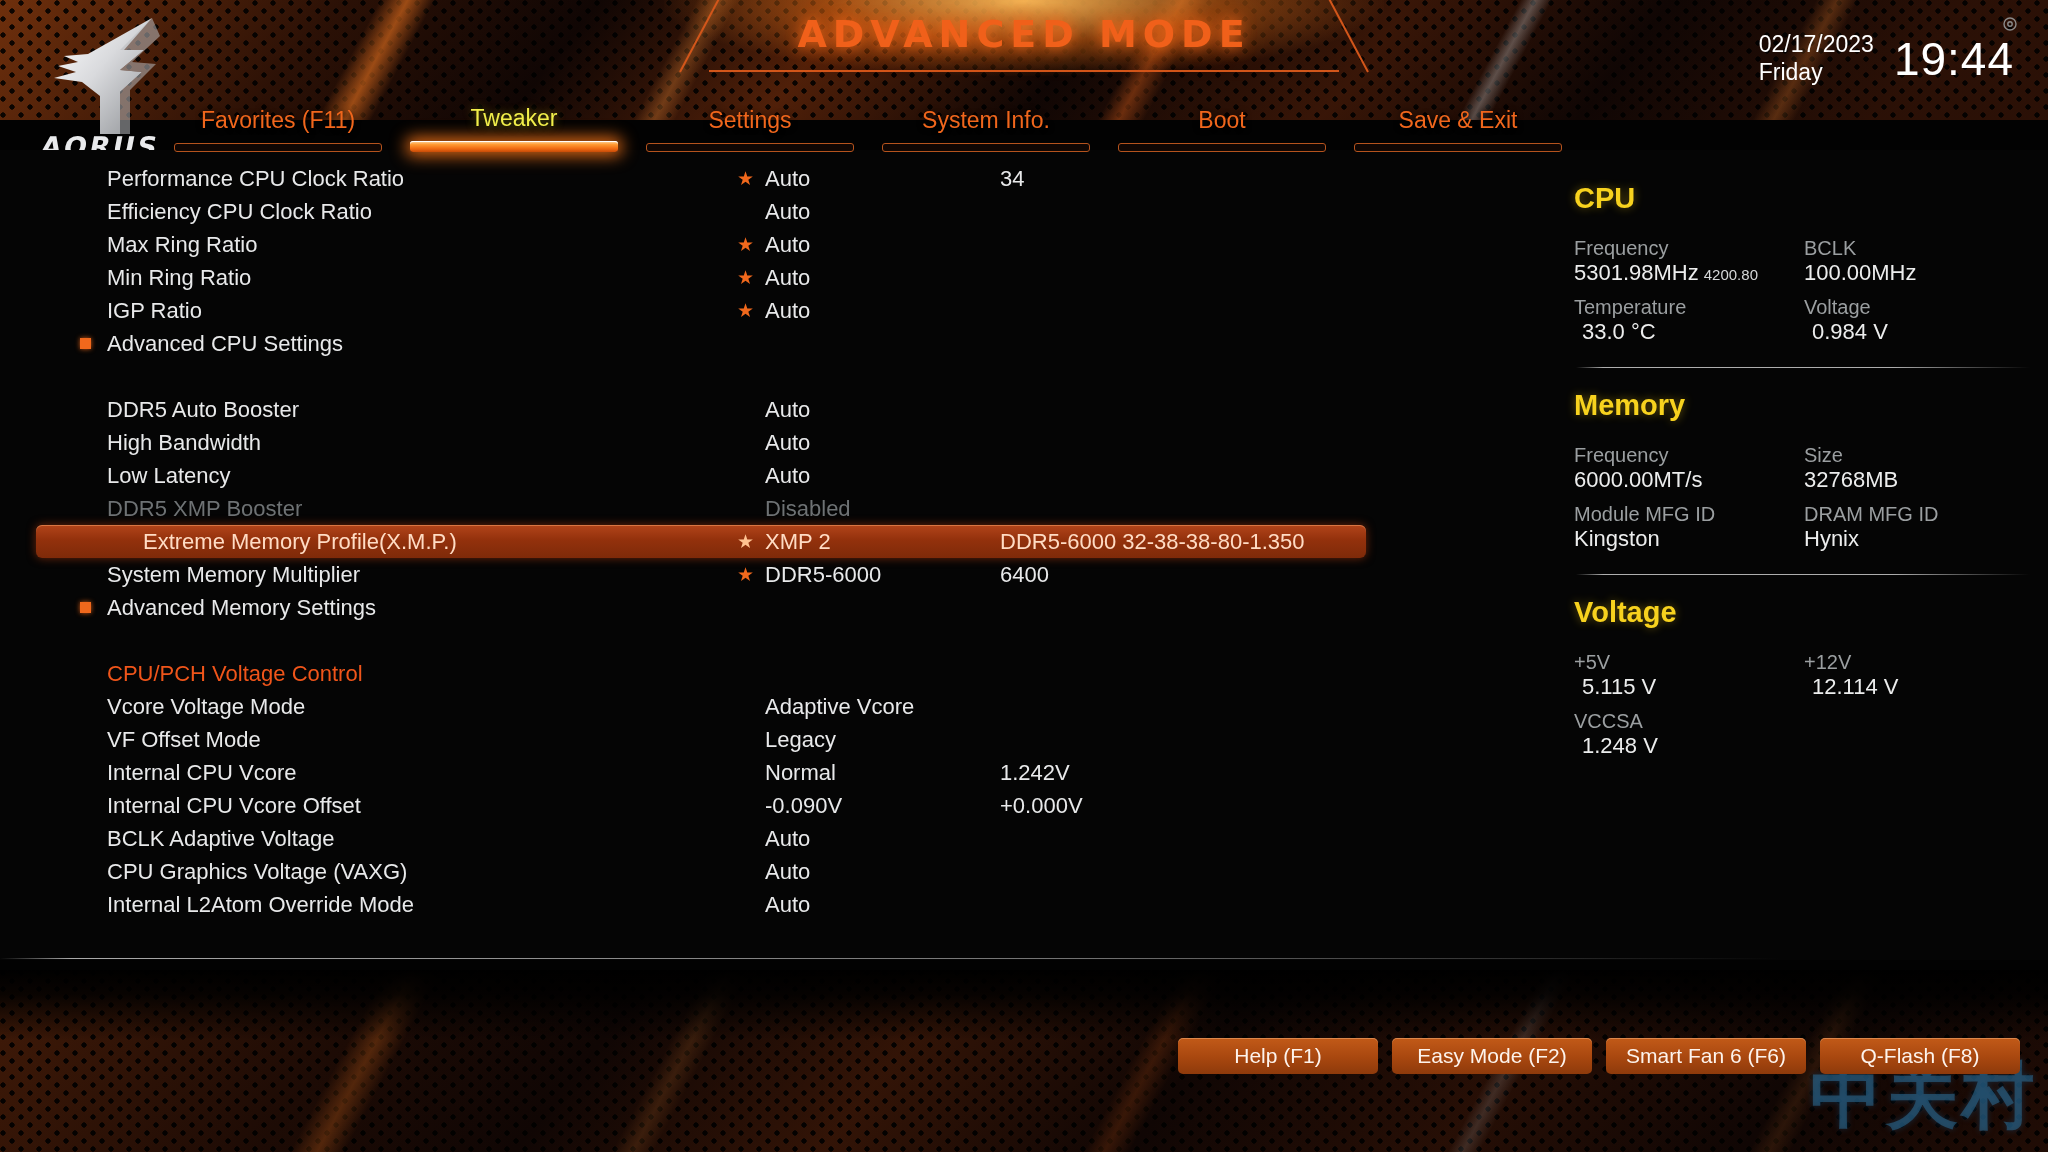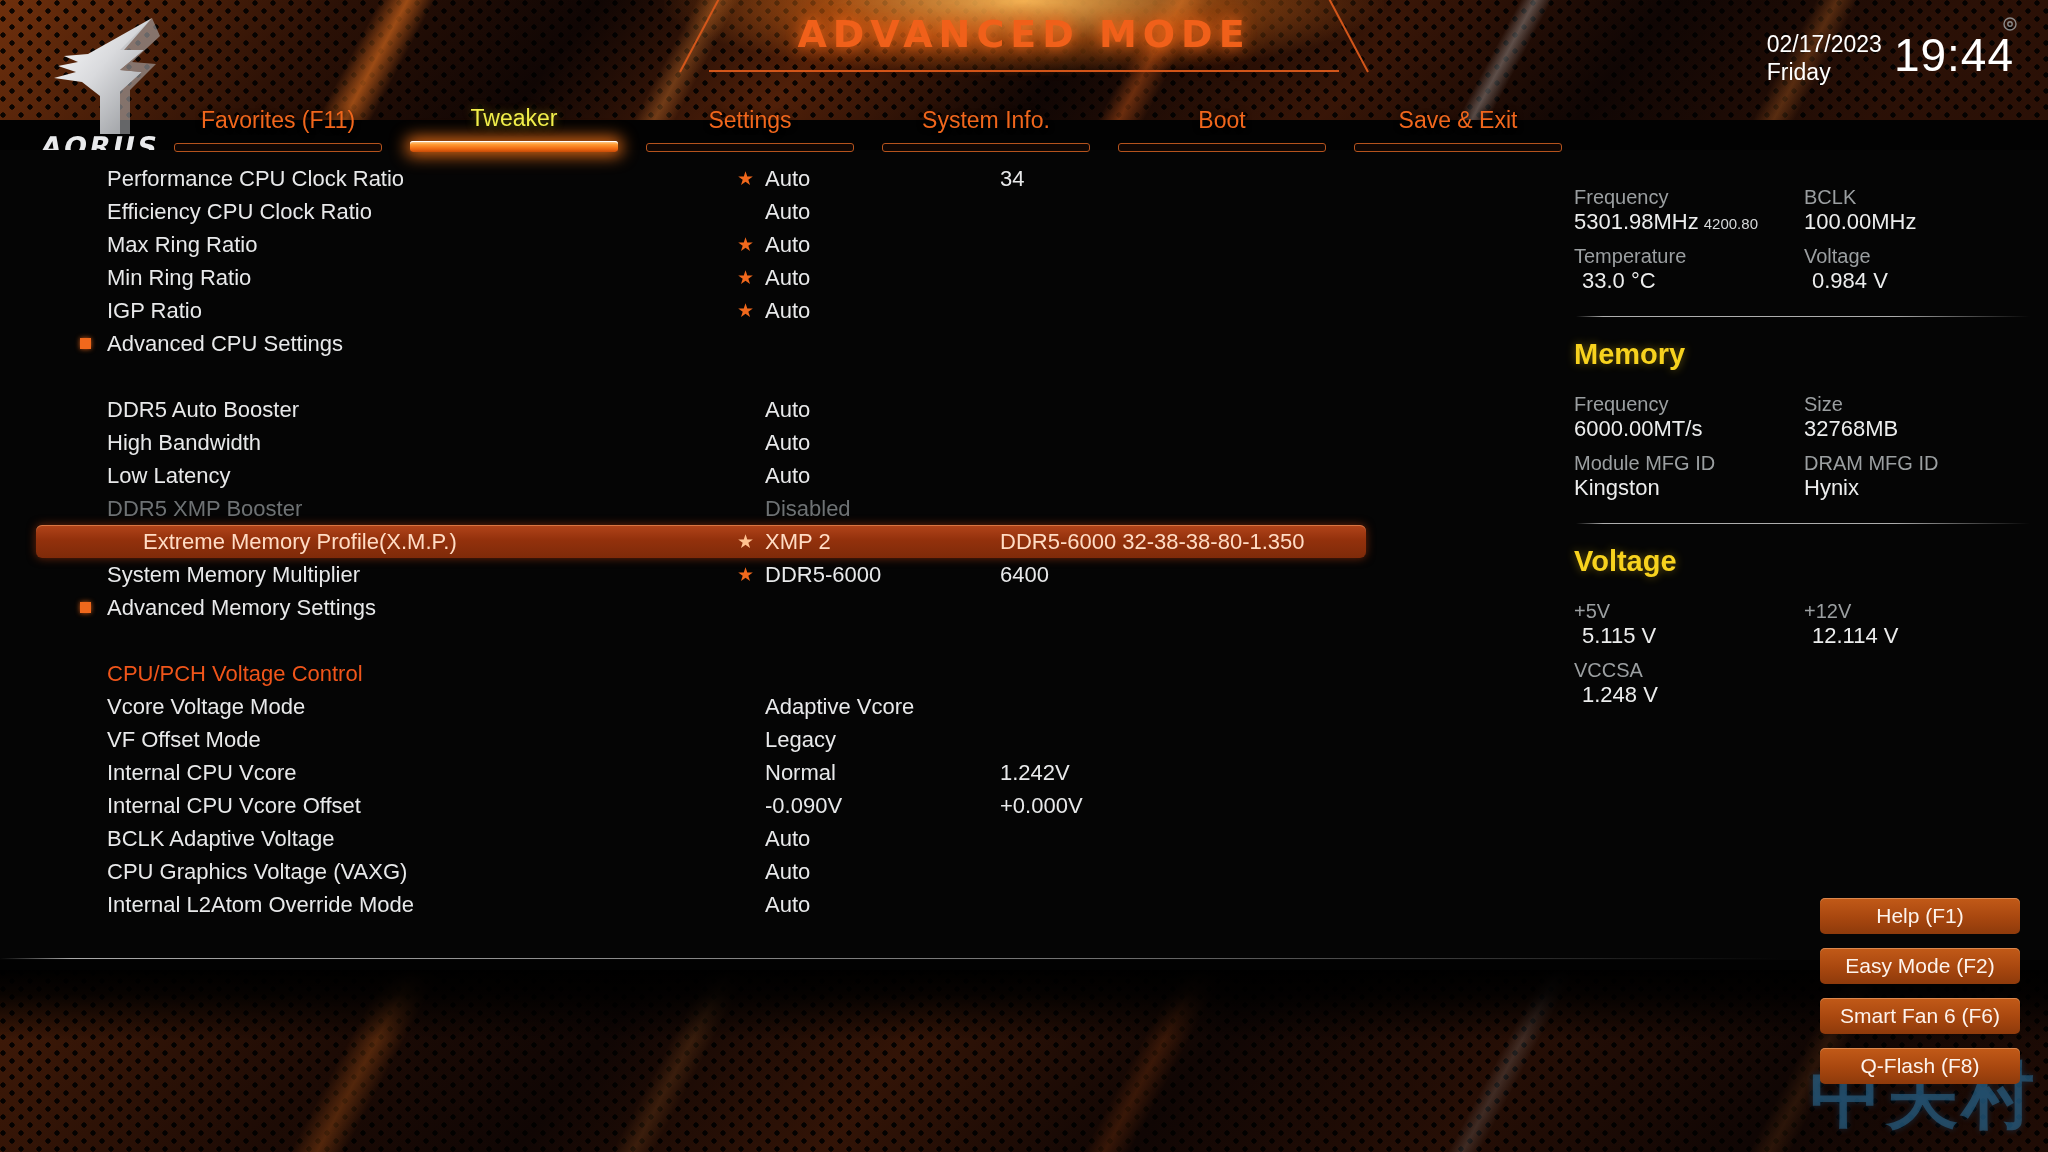--- a/index.html
+++ b/index.html
@@ -74,21 +74,21 @@
   #logo { position: absolute; left: 24px; top: 6px; width: 152px; height: 160px; }
   #logo svg { display: block; }
   #logo-word {
     position: absolute; left: 50%; bottom: 4px; transform: translateX(-50%) skewX(-11deg);
     font-size: 27px; font-weight: bold; letter-spacing: 2.5px;
     color: #e9eaec; font-family: "DejaVu Sans", sans-serif;
     text-shadow: 0 1px 2px #000;
   }
 
   
-  #clockbox { position: absolute; right: 34px; top: 24px; display: flex; align-items: flex-start; gap: 12px; }
+  #clockbox { position: absolute; right: 34px; top: 24px; display: flex; align-items: center; gap: 20px; }
   #datecol { text-align: right; padding-top: 6px; color: #fff; line-height: 1.22; }
   #date-line { font-size: 23px; }
   #day-line { font-size: 23px; text-align: left; }
   #time { font-size: 46px; color: #ffffff; font-weight: normal; letter-spacing: 1px; line-height: 1; padding-top: 8px; }
   #gear-mini { position: absolute; right: 30px; top: 16px; }
 
   
   #nav {
     position: absolute; top: 104px; left: 0; width: 1620px; height: 48px;
     display: flex; align-items: flex-end; z-index: 6;
@@ -184,22 +184,22 @@
       radial-gradient(circle at 12px 11px, rgba(0,0,0,0.9) 2.4px, rgba(255,255,255,0) 2.9px),
       linear-gradient(128deg, rgba(180,74,16,0.30) 0%, rgba(110,42,10,0.14) 18%, rgba(14,6,3,0.04) 30%, rgba(150,60,14,0.26) 44%, rgba(14,7,3,0.04) 58%, rgba(130,50,12,0.20) 72%, rgba(12,6,3,0.04) 86%, rgba(110,42,10,0.18) 100%);
     background-size: 18px 16px, 18px 16px, 100% 100%;
   }
   #footer-fade {
     position: absolute; left: 0; right: 0; top: 0; height: 70px;
     background: linear-gradient(180deg, #000 0%, rgba(0,0,0,0.85) 35%, rgba(0,0,0,0) 100%);
     pointer-events: none;
   }
   #fkeys {
-    position: absolute; right: 28px; bottom: 68px;
-    display: flex; gap: 14px; z-index: 5; flex-direction: column;
+    position: absolute; right: 28px; bottom: 78px;
+    display: flex; gap: 14px; z-index: 5;
   }
   .fkey {
     min-width: 200px; height: 36px; line-height: 36px; text-align: center;
     font-size: 21px; color: #fdf3ec;
     background: linear-gradient(180deg, #c25a18 0%, #a8470f 55%, #8e3a0b 100%);
     border-radius: 5px; padding: 0 16px; cursor: pointer;
     box-shadow: inset 0 1px 0 rgba(255,190,140,0.45);
     white-space: nowrap;
   }
   #watermark {
@@ -372,20 +372,21 @@
           <span class="name">CPU Graphics Voltage (VAXG)</span>
           <span class="val">Auto</span>
         </div>
         <div class="row">
           <span class="name">Internal L2Atom Override Mode</span>
           <span class="val">Auto</span>
         </div>
       </div>
     <div id="infopanel">
         <div class="ipsection">
+          <h3>CPU</h3>
           <div class="ipgrid">
             <div class="k">Frequency</div>
             <div class="k">BCLK</div>
             <div class="v"><span>5301.98MHz</span><span class="small">4200.80</span></div>
             <div class="v"><span>100.00MHz</span></div>
             <div class="k">Temperature</div>
             <div class="k">Voltage</div>
             <div class="v indent"><span>33.0 °C</span></div>
             <div class="v indent"><span>0.984 V</span></div>
           </div>

